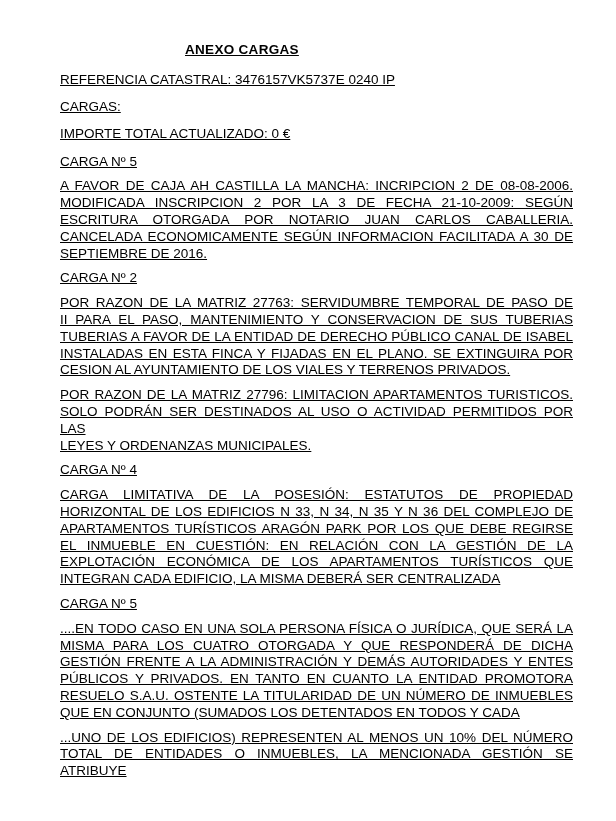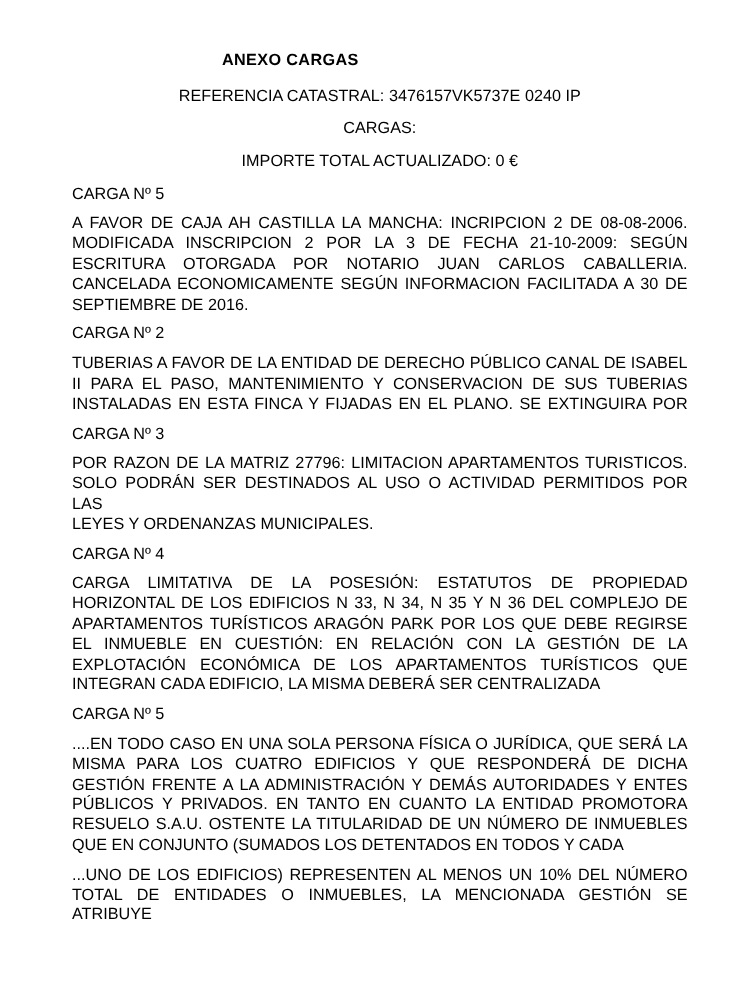--- a/index.html
+++ b/index.html
@@ -14,32 +14,32 @@
     color: #000000;
     font-family: "Liberation Sans", sans-serif;
     font-size: 13.5px;
     line-height: 16.8px;
   }
   .page {
     box-sizing: border-box;
     width: 616px;
     height: 821px;
     padding: 42px 66px 0 60px;
+    text-decoration: underline;
   }
   .content {
     width: 513px;
   }
   .doc-title {
     font-weight: bold;
     margin: 0 0 13px 125px;
     letter-spacing: 0.3px;
   }
   .meta-line {
     margin: 0 0 10.5px 0;
-    text-align: center;
   }
   .carga-heading {
     margin: 0 0 8px 0;
   }
   .carga-paragraph {
     margin: 0 0 8px 0;
   }
   .jline {
     text-align: justify;
     text-align-last: justify;
@@ -63,43 +63,44 @@
         <div class="carga-heading">CARGA Nº 5</div>
         <div class="carga-paragraph">
           <div class="jline">A FAVOR DE CAJA AH CASTILLA LA MANCHA: INCRIPCION 2 DE 08-08-2006.</div>
           <div class="jline">MODIFICADA INSCRIPCION 2 POR LA 3 DE FECHA 21-10-2009: SEGÚN</div>
           <div class="jline">ESCRITURA OTORGADA POR NOTARIO JUAN CARLOS CABALLERIA.</div>
           <div class="jline">CANCELADA ECONOMICAMENTE SEGÚN INFORMACION FACILITADA A 30 DE</div>
           <div class="jline lline">SEPTIEMBRE DE 2016.</div>
         </div>
         <div class="carga-heading">CARGA Nº 2</div>
         <div class="carga-paragraph">
+          <div class="jline">POR RAZON DE LA MATRIZ 27763: SERVIDUMBRE TEMPORAL DE PASO DE</div>
+          <div class="jline">II PARA EL PASO, MANTENIMIENTO Y CONSERVACION DE SUS TUBERIAS</div>
           <div class="jline">TUBERIAS A FAVOR DE LA ENTIDAD DE DERECHO PÚBLICO CANAL DE ISABEL</div>
-          <div class="jline">II PARA EL PASO, MANTENIMIENTO Y CONSERVACION DE SUS TUBERIAS</div>
           <div class="jline">INSTALADAS EN ESTA FINCA Y FIJADAS EN EL PLANO. SE EXTINGUIRA POR</div>
+          <div class="jline lline">CESION AL AYUNTAMIENTO DE LOS VIALES Y TERRENOS PRIVADOS.</div>
         </div>
-        <div class="carga-heading">CARGA Nº 3</div>
         <div class="carga-paragraph">
           <div class="jline">POR RAZON DE LA MATRIZ 27796: LIMITACION APARTAMENTOS TURISTICOS.</div>
           <div class="jline">SOLO PODRÁN SER DESTINADOS AL USO O ACTIVIDAD PERMITIDOS POR LAS</div>
           <div class="jline lline">LEYES Y ORDENANZAS MUNICIPALES.</div>
         </div>
         <div class="carga-heading">CARGA Nº 4</div>
         <div class="carga-paragraph">
           <div class="jline">CARGA LIMITATIVA DE LA POSESIÓN: ESTATUTOS DE PROPIEDAD</div>
           <div class="jline">HORIZONTAL DE LOS EDIFICIOS N 33, N 34, N 35 Y N 36 DEL COMPLEJO DE</div>
           <div class="jline">APARTAMENTOS TURÍSTICOS ARAGÓN PARK POR LOS QUE DEBE REGIRSE</div>
           <div class="jline">EL INMUEBLE EN CUESTIÓN: EN RELACIÓN CON LA GESTIÓN DE LA</div>
           <div class="jline">EXPLOTACIÓN ECONÓMICA DE LOS APARTAMENTOS TURÍSTICOS QUE</div>
           <div class="jline lline">INTEGRAN CADA EDIFICIO, LA MISMA DEBERÁ SER CENTRALIZADA</div>
         </div>
         <div class="carga-heading">CARGA Nº 5</div>
         <div class="carga-paragraph">
           <div class="jline">....EN TODO CASO EN UNA SOLA PERSONA FÍSICA O JURÍDICA, QUE SERÁ LA</div>
-          <div class="jline">MISMA PARA LOS CUATRO EDIFICIOS Y QUE RESPONDERÁ DE DICHA</div>
+          <div class="jline">MISMA PARA LOS CUATRO OTORGADA Y QUE RESPONDERÁ DE DICHA</div>
           <div class="jline">GESTIÓN FRENTE A LA ADMINISTRACIÓN Y DEMÁS AUTORIDADES Y ENTES</div>
           <div class="jline">PÚBLICOS Y PRIVADOS. EN TANTO EN CUANTO LA ENTIDAD PROMOTORA</div>
           <div class="jline">RESUELO S.A.U. OSTENTE LA TITULARIDAD DE UN NÚMERO DE INMUEBLES</div>
           <div class="jline lline">QUE EN CONJUNTO (SUMADOS LOS DETENTADOS EN TODOS Y CADA</div>
         </div>
         <div class="carga-paragraph">
           <div class="jline">...UNO DE LOS EDIFICIOS) REPRESENTEN AL MENOS UN 10% DEL NÚMERO</div>
           <div class="jline">TOTAL DE ENTIDADES O INMUEBLES, LA MENCIONADA GESTIÓN SE ATRIBUYE</div>
         </div>
       </div>

